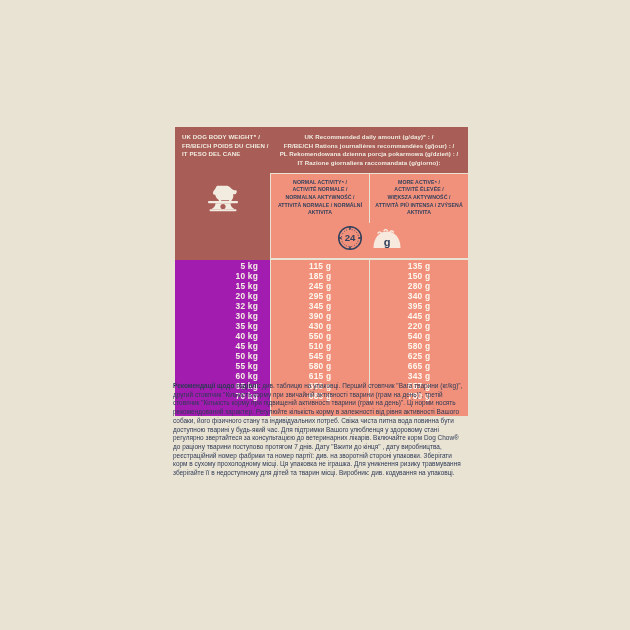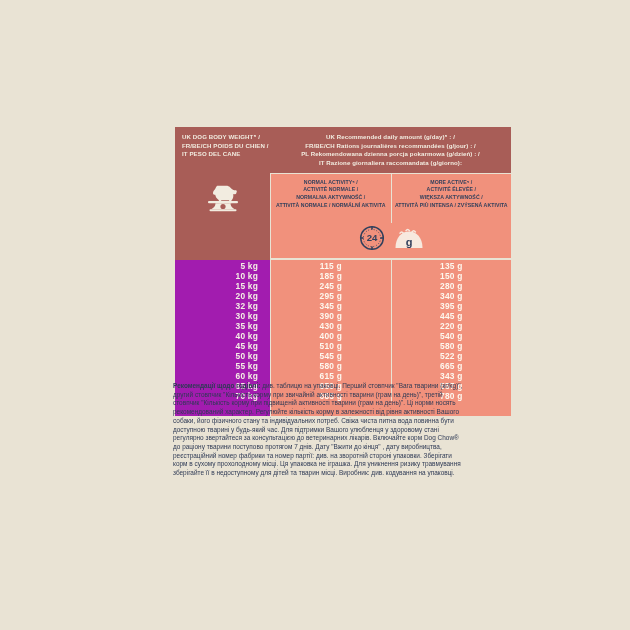--- a/index.html
+++ b/index.html
@@ -6,21 +6,21 @@
   body{
     width:630px;height:630px;
     background:#e9e3d4;
     font-family:"Liberation Sans", sans-serif;
     overflow:hidden;
   }
   .page{position:relative;width:630px;height:630px;box-sizing:border-box;}
 
   
   .feed-table{
-    position:absolute;left:175px;top:127px;width:336px;
+    position:absolute;left:175px;top:127px;width:293px;
     background:#a85d57;
   }
   .th-band{display:flex;align-items:stretch;}
   .th-weight{
     width:95px;box-sizing:border-box;
     padding:6px 0 5px 7px;
     color:#f2ece0;font-size:6.1px;font-weight:bold;line-height:1.42;
     letter-spacing:.1px;
   }
   .th-amount{
@@ -190,39 +190,39 @@
 
       <div class="col-vals">
         <div class="col-val">
           <div class="cell">115 g</div>
           <div class="cell">185 g</div>
           <div class="cell">245 g</div>
           <div class="cell">295 g</div>
           <div class="cell">345 g</div>
           <div class="cell">390 g</div>
           <div class="cell">430 g</div>
-          <div class="cell">400 g</div>
+          <div class="cell">550 g</div>
           <div class="cell">510 g</div>
           <div class="cell">545 g</div>
           <div class="cell">580 g</div>
           <div class="cell">615 g</div>
           <div class="cell">650 g</div>
           <div class="cell">685 g</div>
         </div>
         <div class="col-val divider">
           <div class="cell">135 g</div>
           <div class="cell">150 g</div>
           <div class="cell">280 g</div>
           <div class="cell">340 g</div>
           <div class="cell">395 g</div>
           <div class="cell">445 g</div>
           <div class="cell">220 g</div>
           <div class="cell">540 g</div>
           <div class="cell">580 g</div>
-          <div class="cell">522 g</div>
+          <div class="cell">625 g</div>
           <div class="cell">665 g</div>
           <div class="cell">343 g</div>
           <div class="cell">557 g</div>
           <div class="cell">780 g</div>
         </div>
       </div>
     </div>
   </div>
 
   <div class="desc"><b>Рекомендації щодо годівлі:</b><span> див. таблицю на упаковці. Перший стовпчик "Вага тварини (кг/kg)", другий стовпчик "Кількість корму при звичайній активності тварини (грам на день)", третій стовпчик "Кількість корму при підвищеній активності тварини (грам на день)". Ці норми носять рекомендований характер. Регулюйте кількість корму в залежності від рівня активності Вашого собаки, його фізичного стану та індивідуальних потреб. Свіжа чиста питна вода повинна бути доступною тварині у будь-який час. Для підтримки Вашого улюбленця у здоровому стані регулярно звертайтеся за консультацією до ветеринарних лікарів. Включайте корм Dog Chow® до раціону тварини поступово протягом 7 днів. Дату "Вжити до кінця" , дату виробництва, реєстраційний номер фабрики та номер партії: див. на зворотній стороні упаковки. Зберігати корм в сухому прохолодному місці. Ця упаковка не іграшка. Для уникнення ризику травмування зберігайте її в недоступному для дітей та тварин місці. Виробник: див. кодування на упаковці.</span></div>

